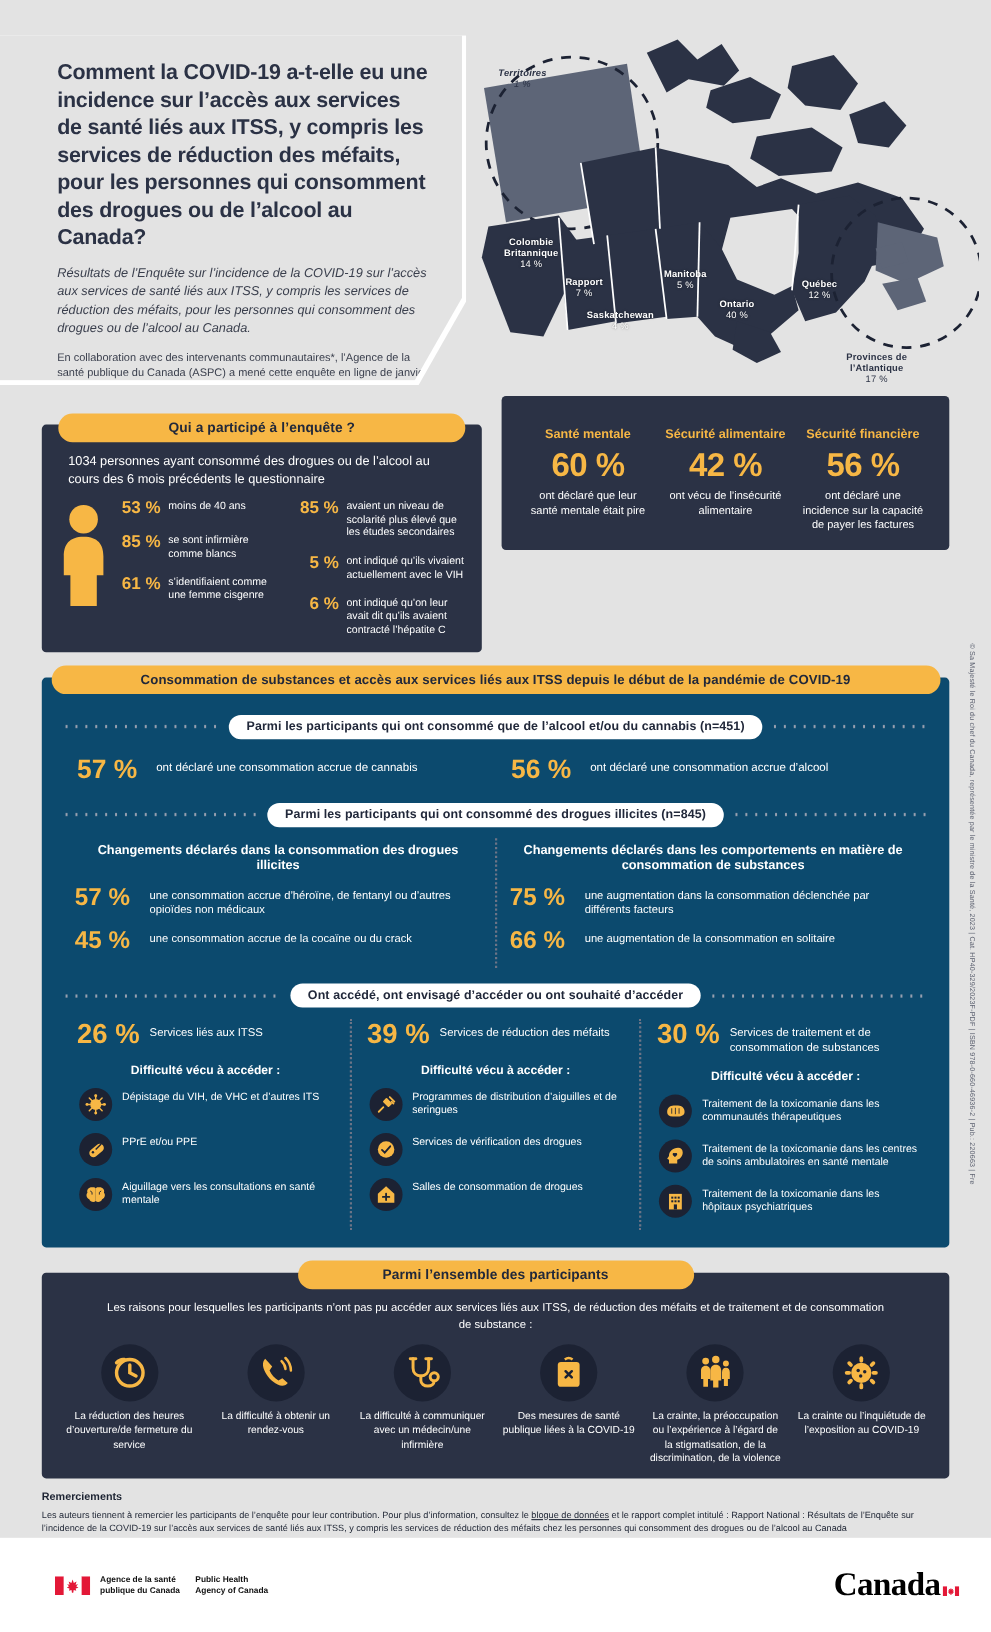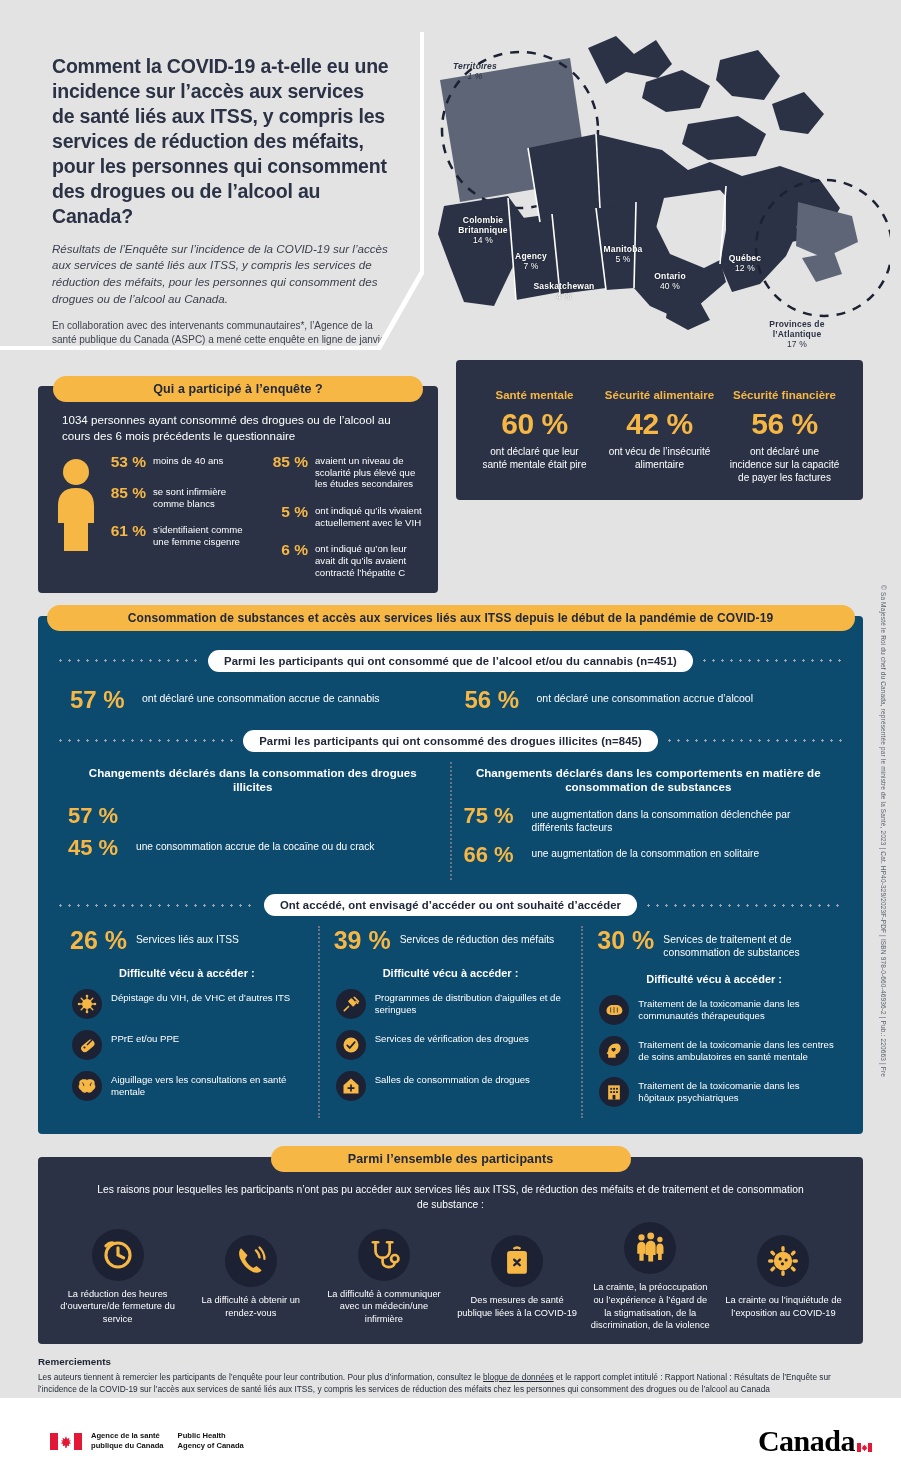--- a/index.html
+++ b/index.html
@@ -117,21 +117,21 @@
   .bullet { display: flex; align-items: flex-start; gap: 9px; margin-bottom: 11px; padding-left: 8px; }
   .circ { width: 30px; height: 30px; flex: 0 0 30px; border-radius: 50%; background: #1c2233;
           display: flex; align-items: center; justify-content: center; }
   .bullet .btxt { color: #ffffff; font-size: 9.6px; line-height: 1.24; padding-top: 3px; }
 
   
   .bottomsec { margin: 12px 38px 0; position: relative; }
   .bottomsec .bhead { text-align: center; position: relative; z-index: 3; }
   .bottomsec .bbody { background: #2b3245; border-radius: 4px; margin-top: -15px; padding: 26px 14px 12px; }
   .reason-lead { color: #ffffff; font-size: 10.3px; line-height: 1.4; text-align: center; padding: 0 40px 10px; }
-  .reasons { display: flex; gap: 2px; align-items: center; }
+  .reasons { display: flex; gap: 2px; }
   .reasons .r { flex: 1; text-align: center; padding: 0 4px; }
   .rcirc { width: 52px; height: 52px; margin: 0 auto 7px; border-radius: 50%; background: #1c2233;
            display: flex; align-items: center; justify-content: center; }
   .reasons .rtxt { color: #ffffff; font-size: 9.3px; line-height: 1.36; }
 
   
   .ack { margin: 12px 38px 0; }
   .ack h4 { color: #1d2433; font-size: 9.8px; font-weight: bold; margin-bottom: 4px; }
   .ack p { color: #1d2433; font-size: 8.3px; line-height: 1.45; }
   .ack a { color: #1d2433; text-decoration: underline; }
@@ -212,21 +212,21 @@
         <span class="pct">1 %</span>
       </div>
 
       <div class="maplabel" style="left:8px; top:186px; width:110px;">
         <b>Colombie</b>
         <b>Britannique</b>
         <span class="pct">14 %</span>
       </div>
 
       <div class="maplabel" style="left:76px; top:222px; width:70px;">
-        <b>Agency</b>
+        <b>Rapport</b>
         <span class="pct">7 %</span>
       </div>
 
       <div class="maplabel" style="left:96px; top:252px; width:96px;">
         <b>Saskatchewan</b>
         <span class="pct">4 %</span>
       </div>
 
       <div class="maplabel" style="left:166px; top:215px; width:74px;">
         <b>Manitoba</b>
@@ -355,20 +355,21 @@
       <div class="subhead" style="margin-top:12px;">
         <span class="dots"></span>
         <span class="pill white">Parmi les participants qui ont consommé des drogues illicites (n=845)</span>
         <span class="dots"></span>
       </div>
       <div class="twocols">
         <div class="c">
           <div class="ctitle">Changements déclarés dans la consommation des drogues illicites</div>
           <div class="item">
             <span class="num">57 %</span>
+            <span class="txt">une consommation accrue d’héroïne, de fentanyl ou d’autres opioïdes non médicaux</span>
           </div>
           <div class="item">
             <span class="num">45 %</span>
             <span class="txt">une consommation accrue de la cocaïne ou du crack</span>
           </div>
         </div>
         <div class="c">
           <div class="ctitle">Changements déclarés dans les comportements en matière de consommation de substances</div>
           <div class="item">
             <span class="num">75 %</span>

